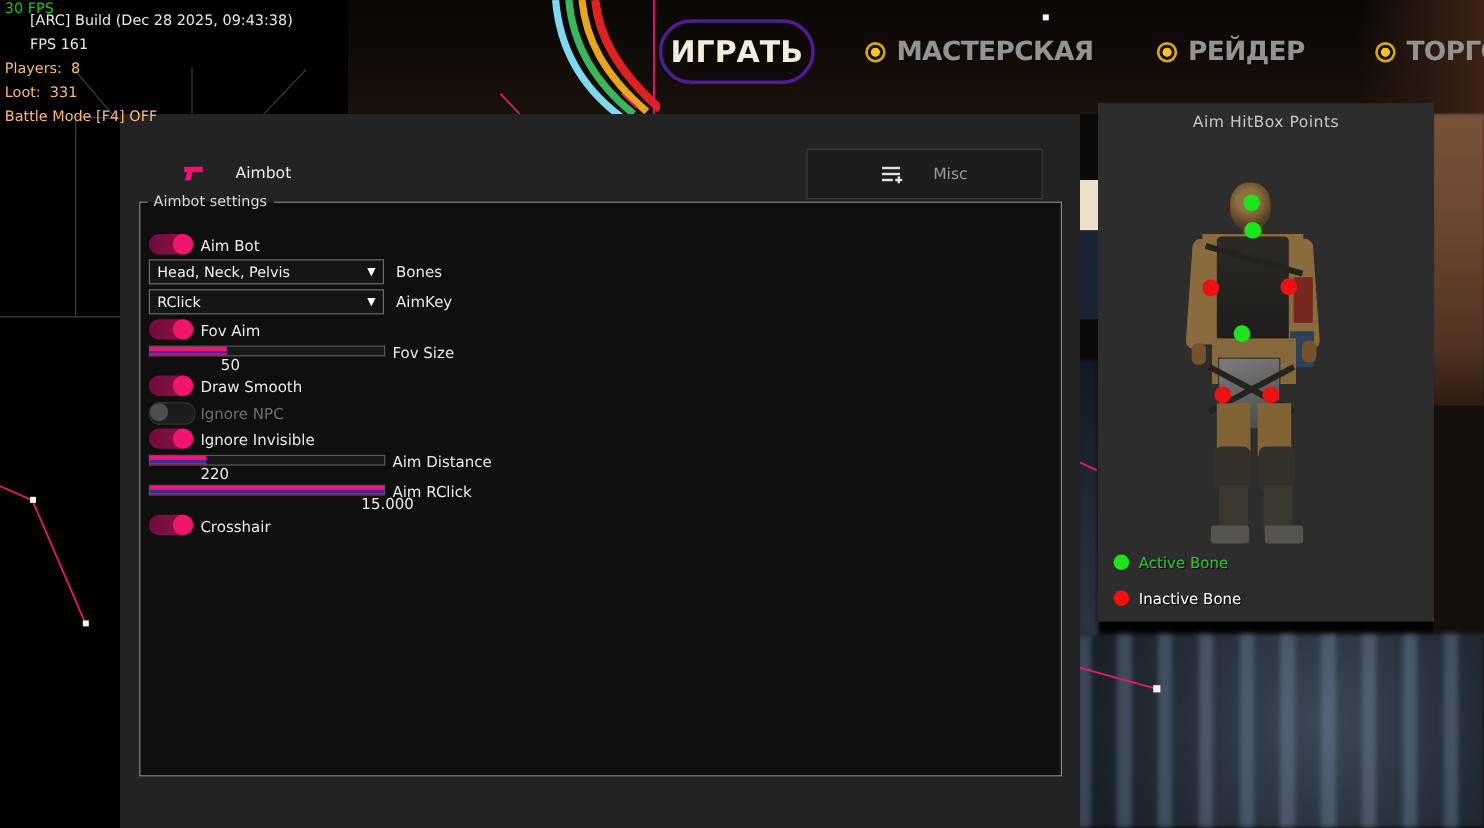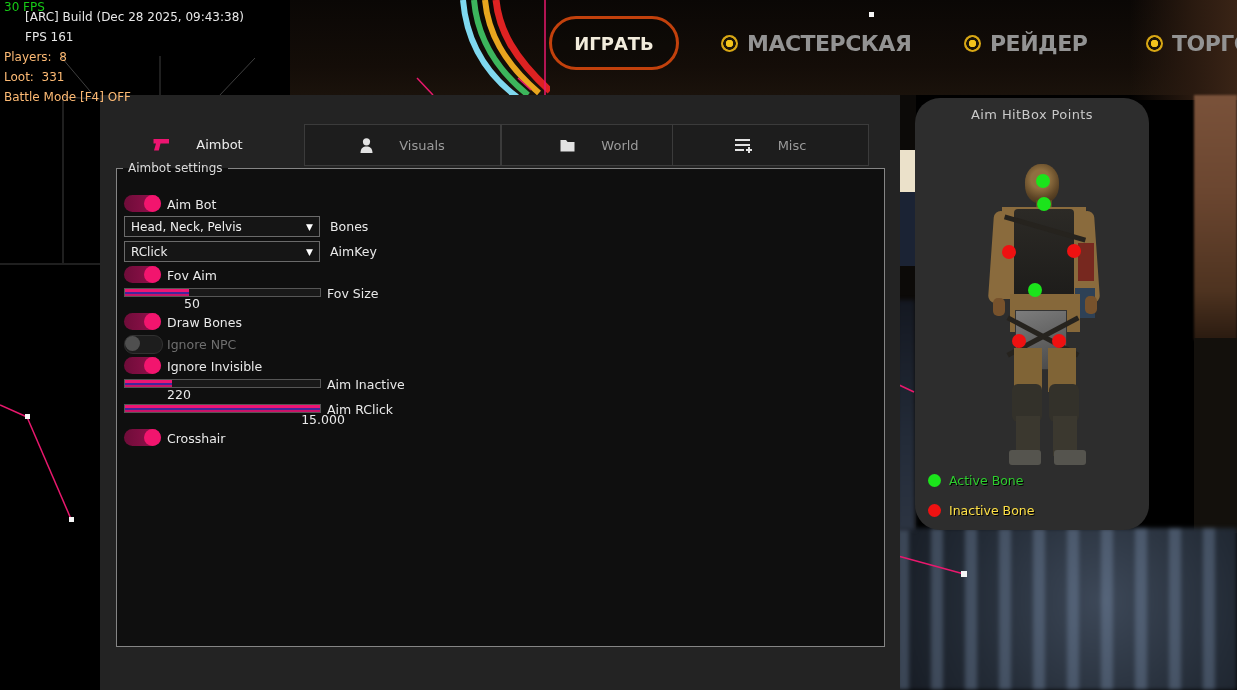--- a/index.html
+++ b/index.html
@@ -32,22 +32,22 @@
   
   #hud{position:absolute;left:4px;top:0;z-index:3;font-size:12px;line-height:1;}
   #hud div{position:absolute;white-space:pre;}
   .hud-green{color:#16c916;font-weight:normal;}
   .hud-white{color:#e8e8e8;margin-left:21px;}
   .hud-red{color:#fdba74;}
 
   
   #gamemenu{position:absolute;left:0;top:0;width:1237px;height:95px;z-index:3;}
   .playbtn{position:absolute;left:549px;top:16px;width:124px;height:48px;
-    border:3px solid #c2410c;border-radius:28px;display:flex;align-items:center;justify-content:center;
-    color:#f2ecdc;font-weight:bold;font-size:18px;letter-spacing:0;background:rgba(10,8,6,.35);}
+    border:3px solid #4c1d95;border-radius:28px;display:flex;align-items:center;justify-content:center;
+    color:#f2ecdc;font-weight:bold;font-size:25px;letter-spacing:0;background:rgba(10,8,6,.35);}
   .gm-item{position:absolute;top:29px;height:28px;display:flex;align-items:center;gap:9px;
     color:#939393;font-weight:bold;font-size:22px;letter-spacing:-.5px;white-space:nowrap;}
   .coin{width:17px;height:17px;border-radius:50%;flex:0 0 17px;
     background:radial-gradient(circle,#f3c41c 0 3.5px,#1a1407 4px 6px,#d8a714 6.5px 8.5px);}
 
   
   #panel{position:absolute;left:100px;top:95px;width:800px;height:595px;
     background:#232323;z-index:2;}
   .tabbox{position:absolute;top:29px;width:195px;height:40px;border:1px solid #3b3b3b;
     background:#1d1d1d;display:flex;align-items:center;justify-content:center;gap:26px;}
@@ -79,21 +79,21 @@
   .dropdown .caret{margin-left:auto;font-size:9px;color:#fff;}
   .dd-lbl{left:206px;top:3px;}
 
   .slider{position:absolute;left:0;top:0;width:197px;height:9px;background:#191919;
     border:1px solid #565656;box-sizing:border-box;cursor:pointer;}
   .fill{height:100%;background:linear-gradient(180deg,#ee1573 0 45%,#43279c 45% 78%,#c81368 78%);}
   .sl-lbl{left:203px;top:-2px;}
   .val{position:absolute;top:8px;width:44px;text-align:center;font-size:12.5px;color:#e9e9e9;}
 
   
-  #hitbox{position:absolute;left:915px;top:98px;width:234px;height:432px;background:#2d2d2d;z-index:2;border-radius:25px;}
+  #hitbox{position:absolute;left:915px;top:86px;width:280px;height:432px;background:#2d2d2d;z-index:2;}
   .hb-title{position:absolute;top:9px;left:0;width:100%;text-align:center;color:#c9c9c9;
     font-size:13px;letter-spacing:.4px;}
   .part{position:absolute;}
   .dot{position:absolute;width:14px;height:14px;border-radius:50%;}
   .dot.green{background:#1be41b;}
   .dot.red{background:#ef1111;}
   .hb-leg{position:absolute;left:13px;display:flex;align-items:center;gap:8px;
     font-size:12.5px;font-weight:500;text-shadow:1px 1px 0 #000;}
   .leg-dot{width:13px;height:13px;border-radius:50%;flex:0 0 13px;}
 </style>
@@ -173,33 +173,20 @@
 </div>
 
 <div id="panel">
 
   <div id="tab-aimbot">
     <svg class="tabicon" width="17" height="14" viewBox="0 0 17 14">
       <path d="M0.5 1 H16 V5.5 H7.5 L5.8 12.5 H1 L3 5.5 H0.5 Z" fill="#ec1470"></path>
     </svg>
     <span class="tab-label">Aimbot</span>
   </div>
-  <div class="tabbox" style="left:204px">
-    <svg class="tabicon" width="13" height="15" viewBox="0 0 13 15">
-      <circle cx="6.5" cy="3.8" r="3.6" fill="#e2e2e2"></circle>
-      <path d="M0.5 15 C0.5 10 3.2 8.4 6.5 8.4 C9.8 8.4 12.5 10 12.5 15 Z" fill="#e2e2e2"></path>
-    </svg>
-    <span class="tab-label">Visuals</span>
-  </div>
-  <div class="tabbox" style="left:401px">
-    <svg class="tabicon" width="15" height="13" viewBox="0 0 15 13">
-      <path d="M0.5 1 H6 L7.6 3 H14.5 V12.5 H0.5 Z" fill="#e2e2e2"></path>
-    </svg>
-    <span class="tab-label">World</span>
-  </div>
   <div class="tabbox" style="left:572px">
     <svg class="tabicon" width="17" height="15" viewBox="0 0 17 15">
       <rect x="0" y="1" width="15" height="2" fill="#e2e2e2"></rect>
       <rect x="0" y="6" width="15" height="2" fill="#e2e2e2"></rect>
       <rect x="0" y="11" width="9" height="2" fill="#e2e2e2"></rect>
       <rect x="13" y="9" width="2" height="6" fill="#e2e2e2"></rect>
       <rect x="11" y="11" width="6" height="2" fill="#e2e2e2"></rect>
     </svg>
     <span class="tab-label">Misc</span>
   </div>
@@ -242,42 +229,42 @@
           <div class="fill" style="width:64px"></div>
         </div>
       <span class="lbl sl-lbl">Fov Size</span>
       <span class="val" style="left:46px">50</span>
     </div>
 
     <div class="row" style="top:144px">
       <div class="toggle on">
           <div class="knob"></div>
         </div>
-      <span class="lbl t-lbl">Draw Bones</span>
+      <span class="lbl t-lbl">Draw Smooth</span>
     </div>
 
     <div class="row" style="top:166px">
       <div class="toggle off">
           <div class="knob"></div>
         </div>
       <span class="lbl t-lbl lbl-off">Ignore NPC</span>
     </div>
 
     <div class="row" style="top:188px">
       <div class="toggle on">
           <div class="knob"></div>
         </div>
       <span class="lbl t-lbl">Ignore Invisible</span>
     </div>
 
     <div class="row" style="top:210px">
       <div class="slider">
           <div class="fill" style="width:47px"></div>
         </div>
-      <span class="lbl sl-lbl">Aim Inactive</span>
+      <span class="lbl sl-lbl">Aim Distance</span>
       <span class="val" style="left:33px">220</span>
     </div>
 
     <div class="row" style="top:235px">
       <div class="slider">
           <div class="fill" style="width:195px"></div>
         </div>
       <span class="lbl sl-lbl">Aim RClick</span>
       <span class="val" style="left:177px">15.000</span>
     </div>
@@ -325,17 +312,17 @@
   <div style="left:87px;top:147px" class="dot red"></div>
   <div style="left:152px;top:146px" class="dot red"></div>
   <div style="left:113px;top:185px" class="dot green"></div>
   <div style="left:97px;top:236px" class="dot red"></div>
   <div style="left:137px;top:236px" class="dot red"></div>
 
   <div class="hb-leg" style="top:375px;color:#2ecc2e">
     <span class="leg-dot" style="background:#1be41b"></span>
     <span>Active Bone</span>
   </div>
-  <div class="hb-leg" style="top:405px;color:#fde047">
+  <div class="hb-leg" style="top:405px;color:#ffffff">
     <span class="leg-dot" style="background:#ef1111"></span>
     <span>Inactive Bone</span>
   </div>
 </div>
 
 </body></html>

